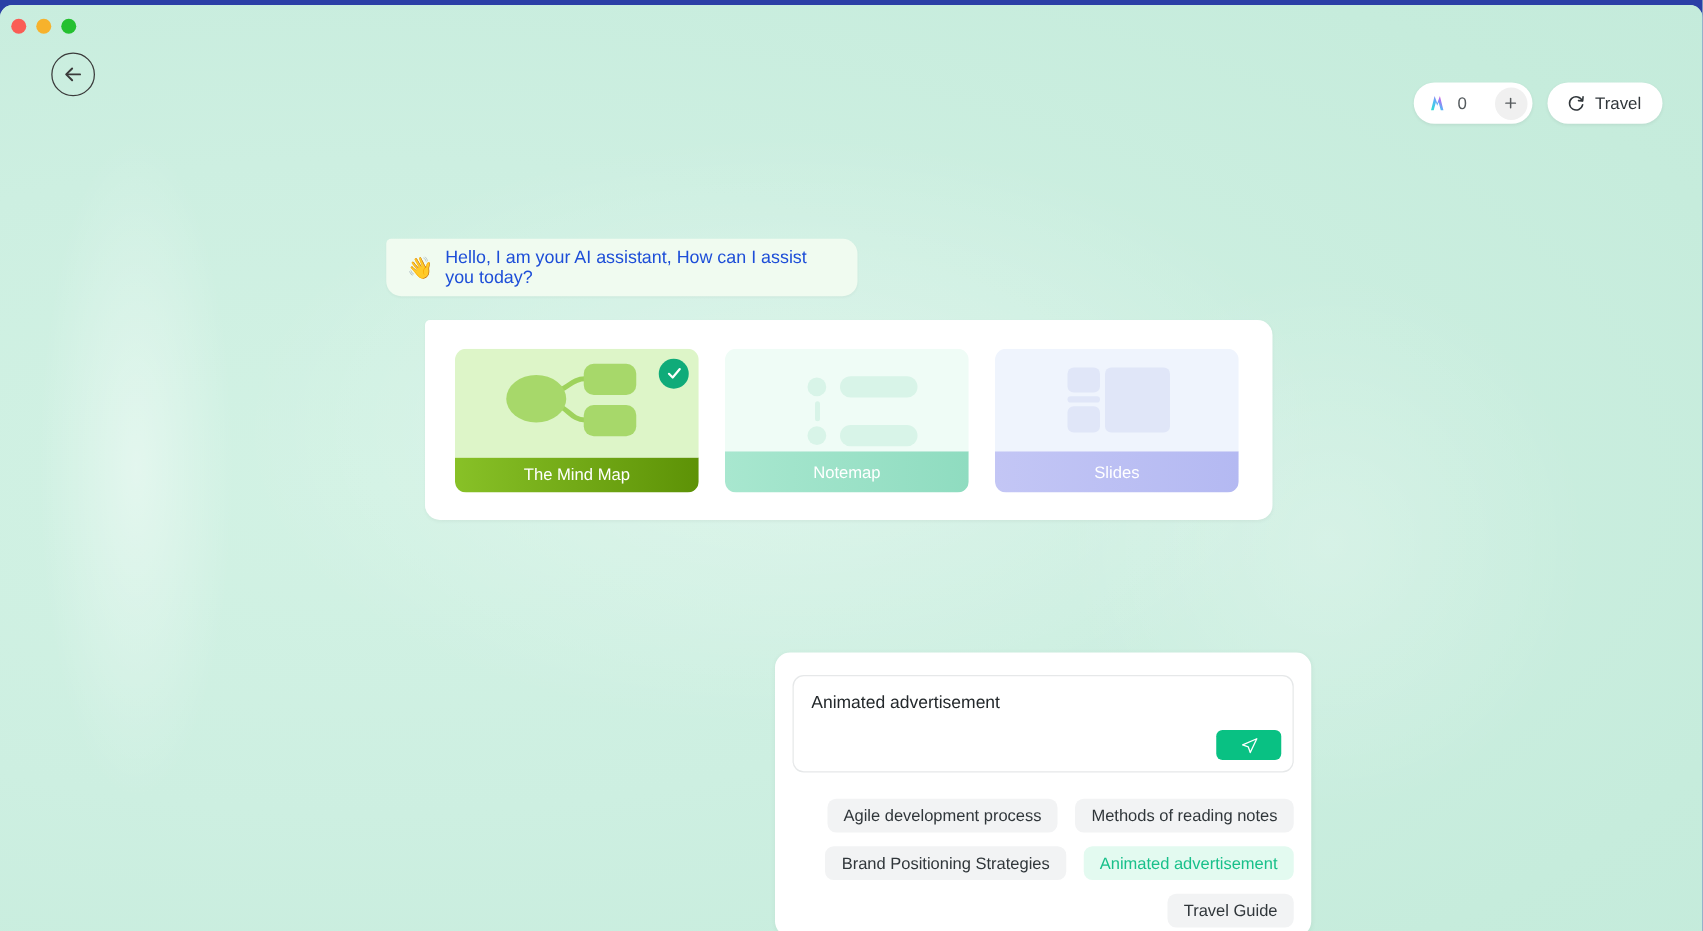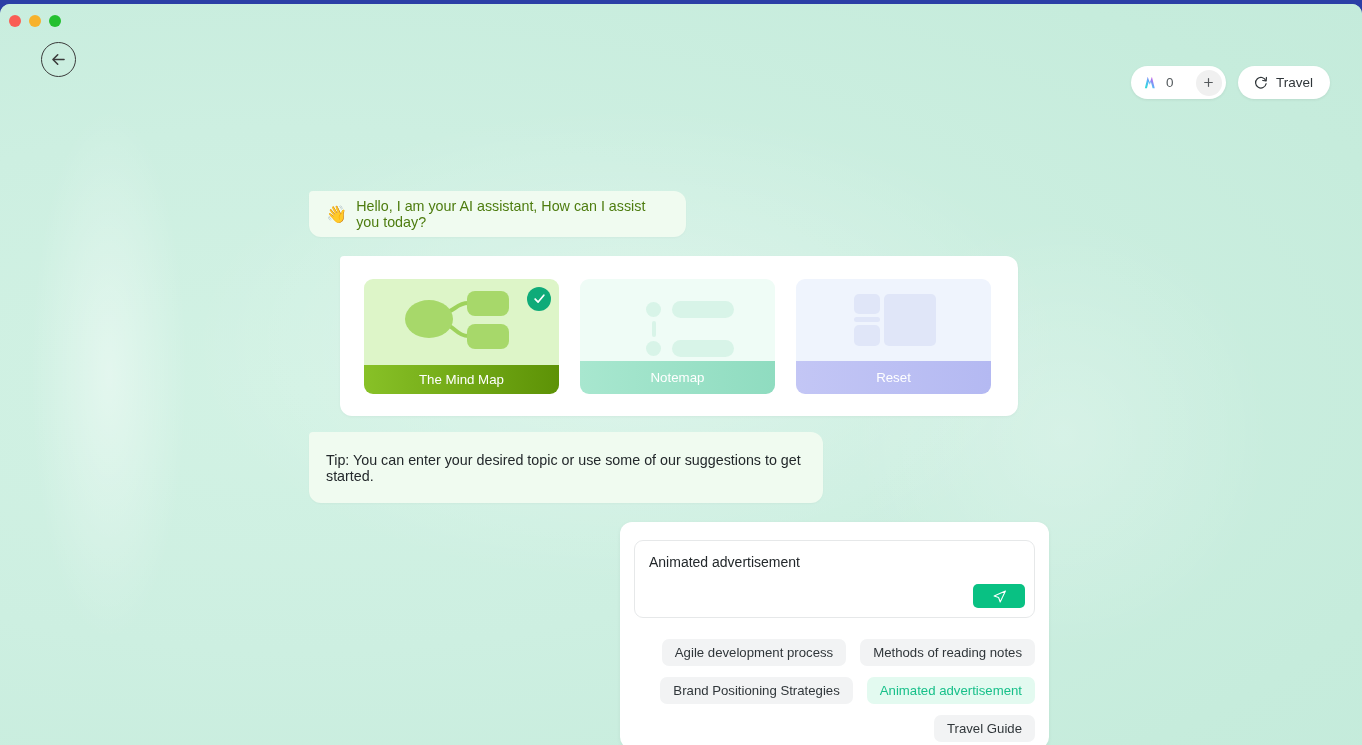--- a/index.html
+++ b/index.html
@@ -128,21 +128,21 @@
   }
 
   #greeting-bubble {
     left: 309px; top: 187px;
     width: 377px; height: 46px;
     display: flex; align-items: center;
     padding: 0 17px;
     border-top-left-radius: 4px;
   }
   #greeting-emoji { font-size: 17px; margin-right: 9px; }
-  #greeting-text { font-size: 14.3px; color: #4d7c0f; }
+  #greeting-text { font-size: 14.3px; color: #1d4ed8; }
 
   
   #mode-panel {
     position: absolute;
     left: 340px; top: 252px;
     width: 678px; height: 160px;
     background: #ffffff;
     border-radius: 12px;
     border-top-left-radius: 4px;
     display: flex;
@@ -386,28 +386,25 @@
         <div class="card-label">Notemap</div>
       </div>
 
       <div class="mode-card" id="card-slides">
         <div class="card-art">
           <div class="sl-box" style="left:58px; top:15px; width:26px; height:20px;"></div>
           <div class="sl-box" style="left:58px; top:38px; width:26px; height:5px;"></div>
           <div class="sl-box" style="left:58px; top:46px; width:26px; height:21px;"></div>
           <div class="sl-box" style="left:88px; top:15px; width:52px; height:52px;"></div>
         </div>
-        <div class="card-label">Reset</div>
+        <div class="card-label">Slides</div>
       </div>
 
     </div>
 
-    <div id="tip-bubble" class="bubble">
-      <span id="tip-text">Tip: You can enter your desired topic or use some of our suggestions to get started.</span>
-    </div>
 
     <div id="composer-panel">
       <div id="composer-box">
         <input id="composer-input" type="text" value="Animated advertisement" style="">
         <button id="send-button">
           <svg width="15" height="15" viewBox="0 0 24 24" fill="none" stroke="#ffffff" stroke-width="1.7" stroke-linejoin="round">
             <path d="M21.5 3.2 L3.4 11.1 L10.6 13.6 L13.1 20.8 Z"></path>
           </svg>
         </button>
       </div>

